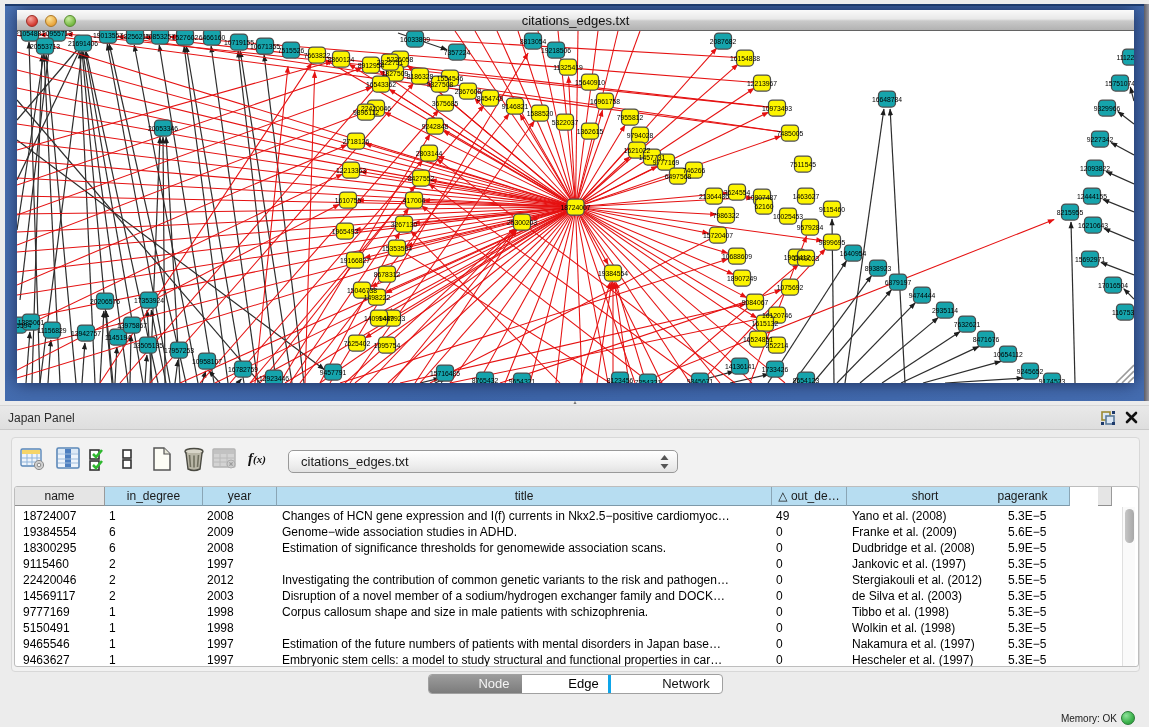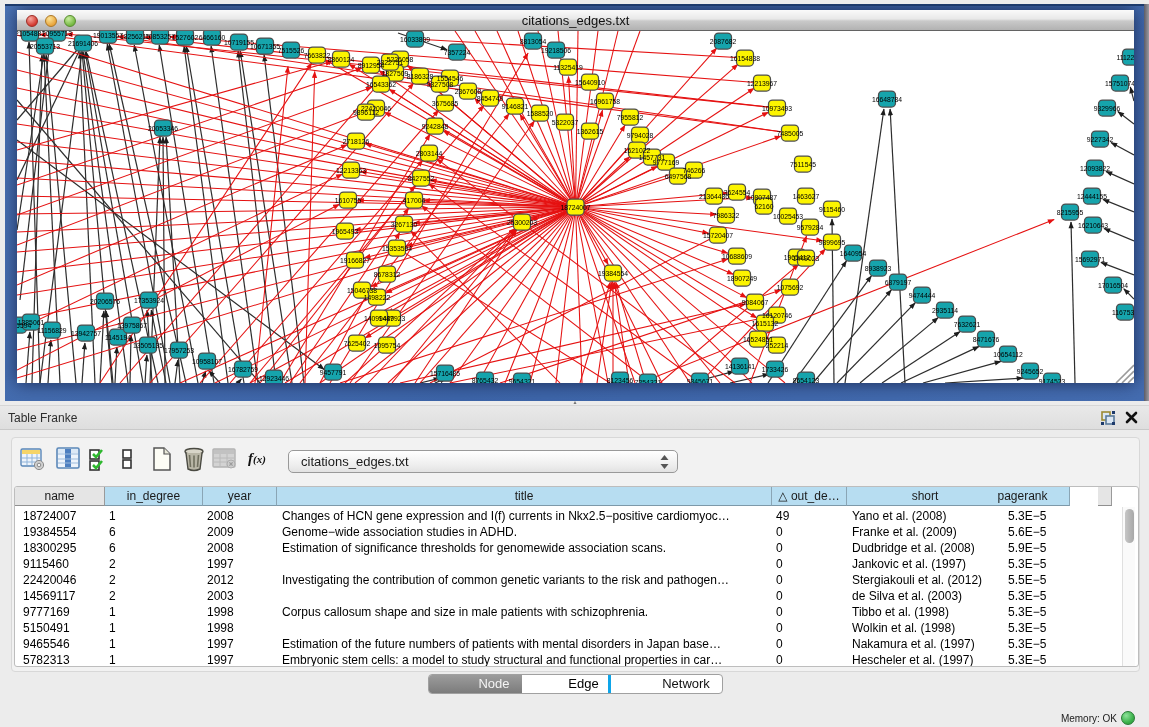--- a/index.html
+++ b/index.html
@@ -565,21 +565,21 @@
           <line x1="1116" y1="383" x2="1134" y2="365" stroke="#9a9a9a" stroke-width="1.6"></line>
           <line x1="1122" y1="383" x2="1134" y2="371" stroke="#9a9a9a" stroke-width="1.6"></line>
           <line x1="1128" y1="383" x2="1134" y2="377" stroke="#9a9a9a" stroke-width="1.6"></line>
         </svg>
       </div>
     </div>
     <div id="rstrip"></div>
     <div id="tpanel">
       <div id="splitter">▴</div>
       <div id="tphead">
-        <span class="t">Table Franke</span>
+        <span class="t">Japan Panel</span>
         <svg style="position:absolute;left:1101px;top:5px" width="16" height="15">
 <rect x="1" y="1" width="8" height="8" fill="#dbe7f3" stroke="#9b8a33" stroke-width="1.6"></rect>
 <rect x="5" y="5" width="8" height="8" fill="#dbe7f3" stroke="#5a7a9b" stroke-width="1.6"></rect>
 <rect x="11" y="0" width="3" height="3" fill="#1d3a6b"></rect>
           <rect x="0" y="11" width="3" height="3" fill="#1d3a6b"></rect>
 <rect x="11" y="11" width="3" height="3" fill="#1d3a6b"></rect>
         </svg>
         <svg style="position:absolute;left:1124px;top:4px" width="15" height="15">
 <path d="M3 3 L12 12 M12 3 L3 12" stroke="#111" stroke-width="2.6" stroke-linecap="round"></path>
         </svg>
@@ -682,20 +682,21 @@
           <span class="c" style="left:192px">2012</span>
           <span class="c" style="left:267px">Investigating the contribution of common genetic variants to the risk and pathogen…</span>
           <span class="c" style="left:761px">0</span>
           <span class="c" style="left:837px">Stergiakouli et al. (2012)</span>
           <span class="c" style="left:993px">5.5E−5</span>
         </div>
         <div class="row" style="left:0;top:101px;width:1108px">
           <span class="c" style="left:8px">14569117</span>
           <span class="c" style="left:94px">2</span>
           <span class="c" style="left:192px">2003</span>
+          <span class="c" style="left:267px">Disruption of a novel member of a sodium/hydrogen exchanger family and DOCK…</span>
           <span class="c" style="left:761px">0</span>
           <span class="c" style="left:837px">de Silva et al. (2003)</span>
           <span class="c" style="left:993px">5.3E−5</span>
         </div>
         <div class="row" style="left:0;top:117px;width:1108px">
           <span class="c" style="left:8px">9777169</span>
           <span class="c" style="left:94px">1</span>
           <span class="c" style="left:192px">1998</span>
           <span class="c" style="left:267px">Corpus callosum shape and size in male patients with schizophrenia.</span>
           <span class="c" style="left:761px">0</span>
@@ -713,21 +714,21 @@
         <div class="row" style="left:0;top:149px;width:1108px">
           <span class="c" style="left:8px">9465546</span>
           <span class="c" style="left:94px">1</span>
           <span class="c" style="left:192px">1997</span>
           <span class="c" style="left:267px">Estimation of the future numbers of patients with mental disorders in Japan base…</span>
           <span class="c" style="left:761px">0</span>
           <span class="c" style="left:837px">Nakamura et al. (1997)</span>
           <span class="c" style="left:993px">5.3E−5</span>
         </div>
         <div class="row" style="left:0;top:165px;width:1108px">
-          <span class="c" style="left:8px">5782313</span>
+          <span class="c" style="left:8px">9463627</span>
           <span class="c" style="left:94px">1</span>
           <span class="c" style="left:192px">1997</span>
           <span class="c" style="left:267px">Embryonic stem cells: a model to study structural and functional properties in car…</span>
           <span class="c" style="left:761px">0</span>
           <span class="c" style="left:837px">Hescheler et al. (1997)</span>
           <span class="c" style="left:993px">5.3E−5</span>
         </div>
         <div id="vscroll">
           <div id="vthumb"></div>
         </div>

